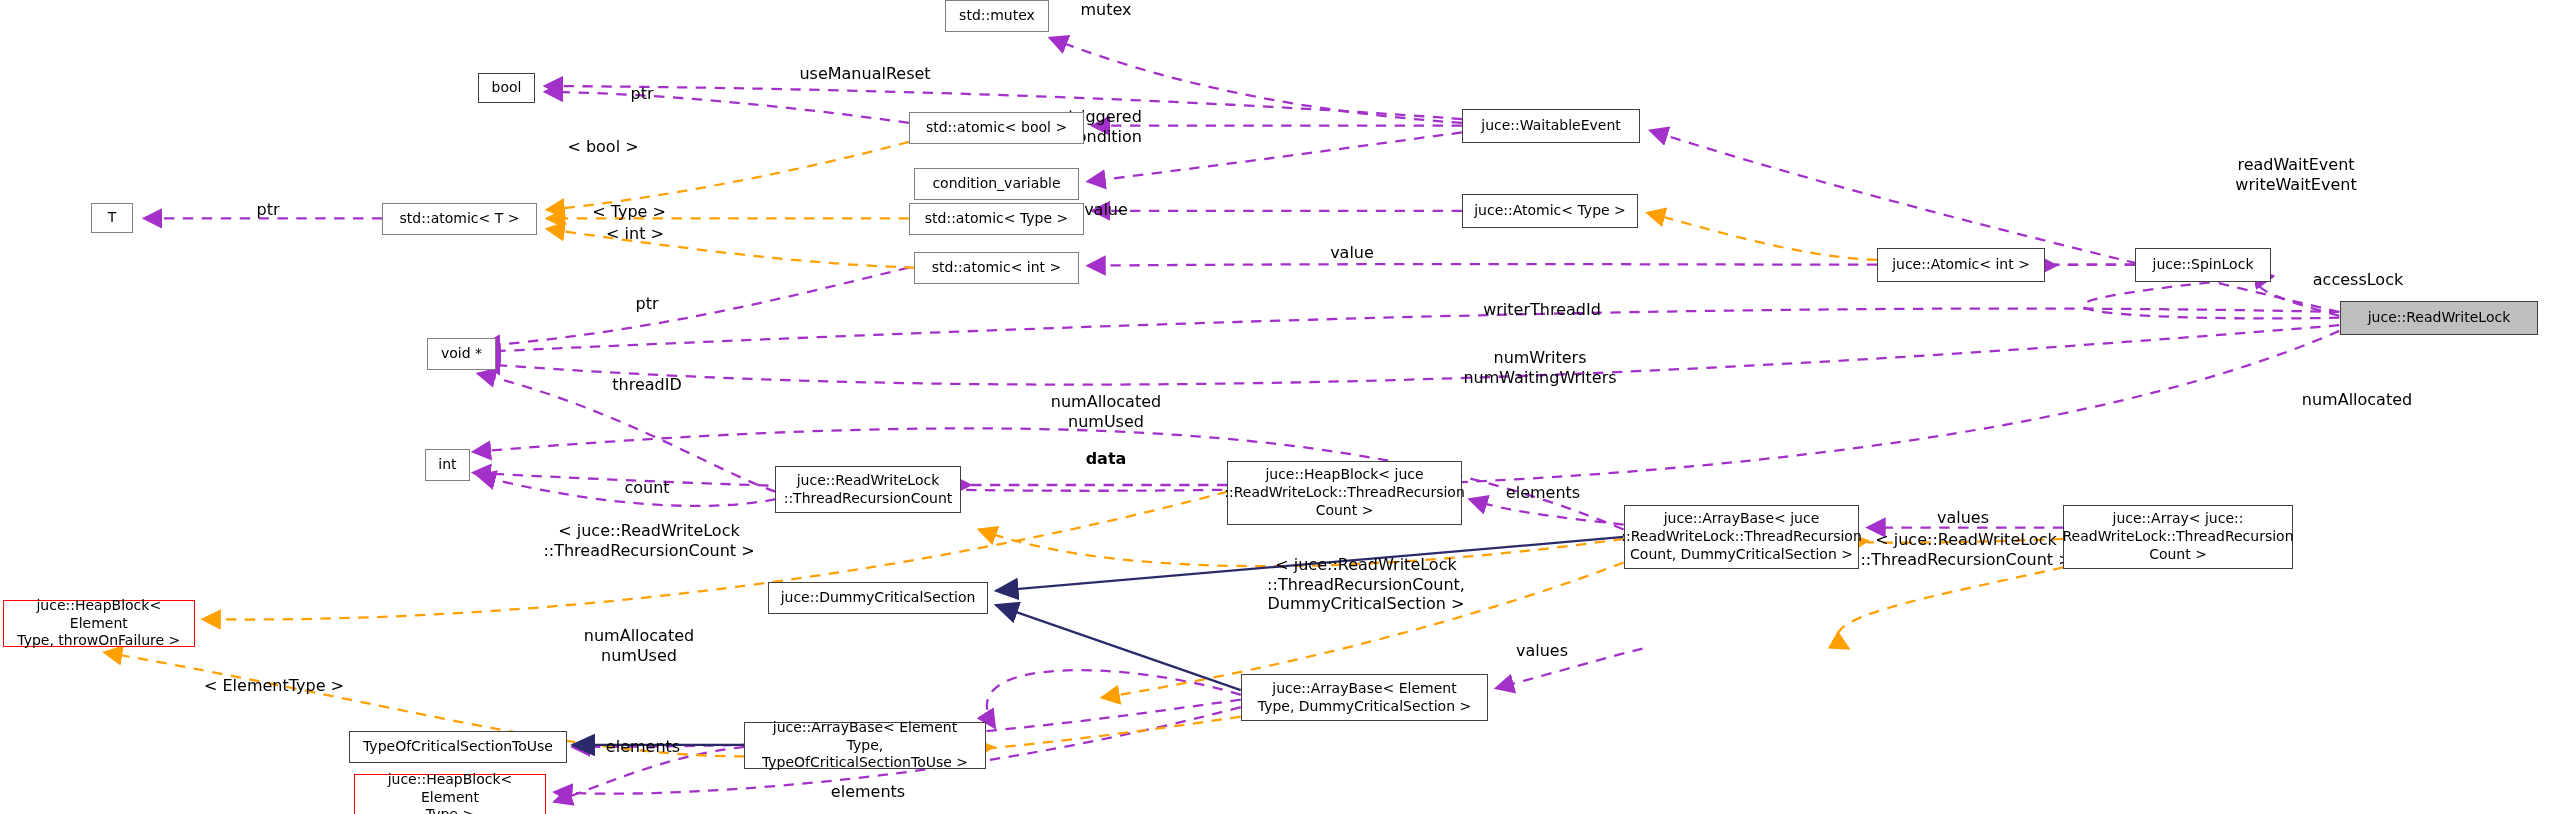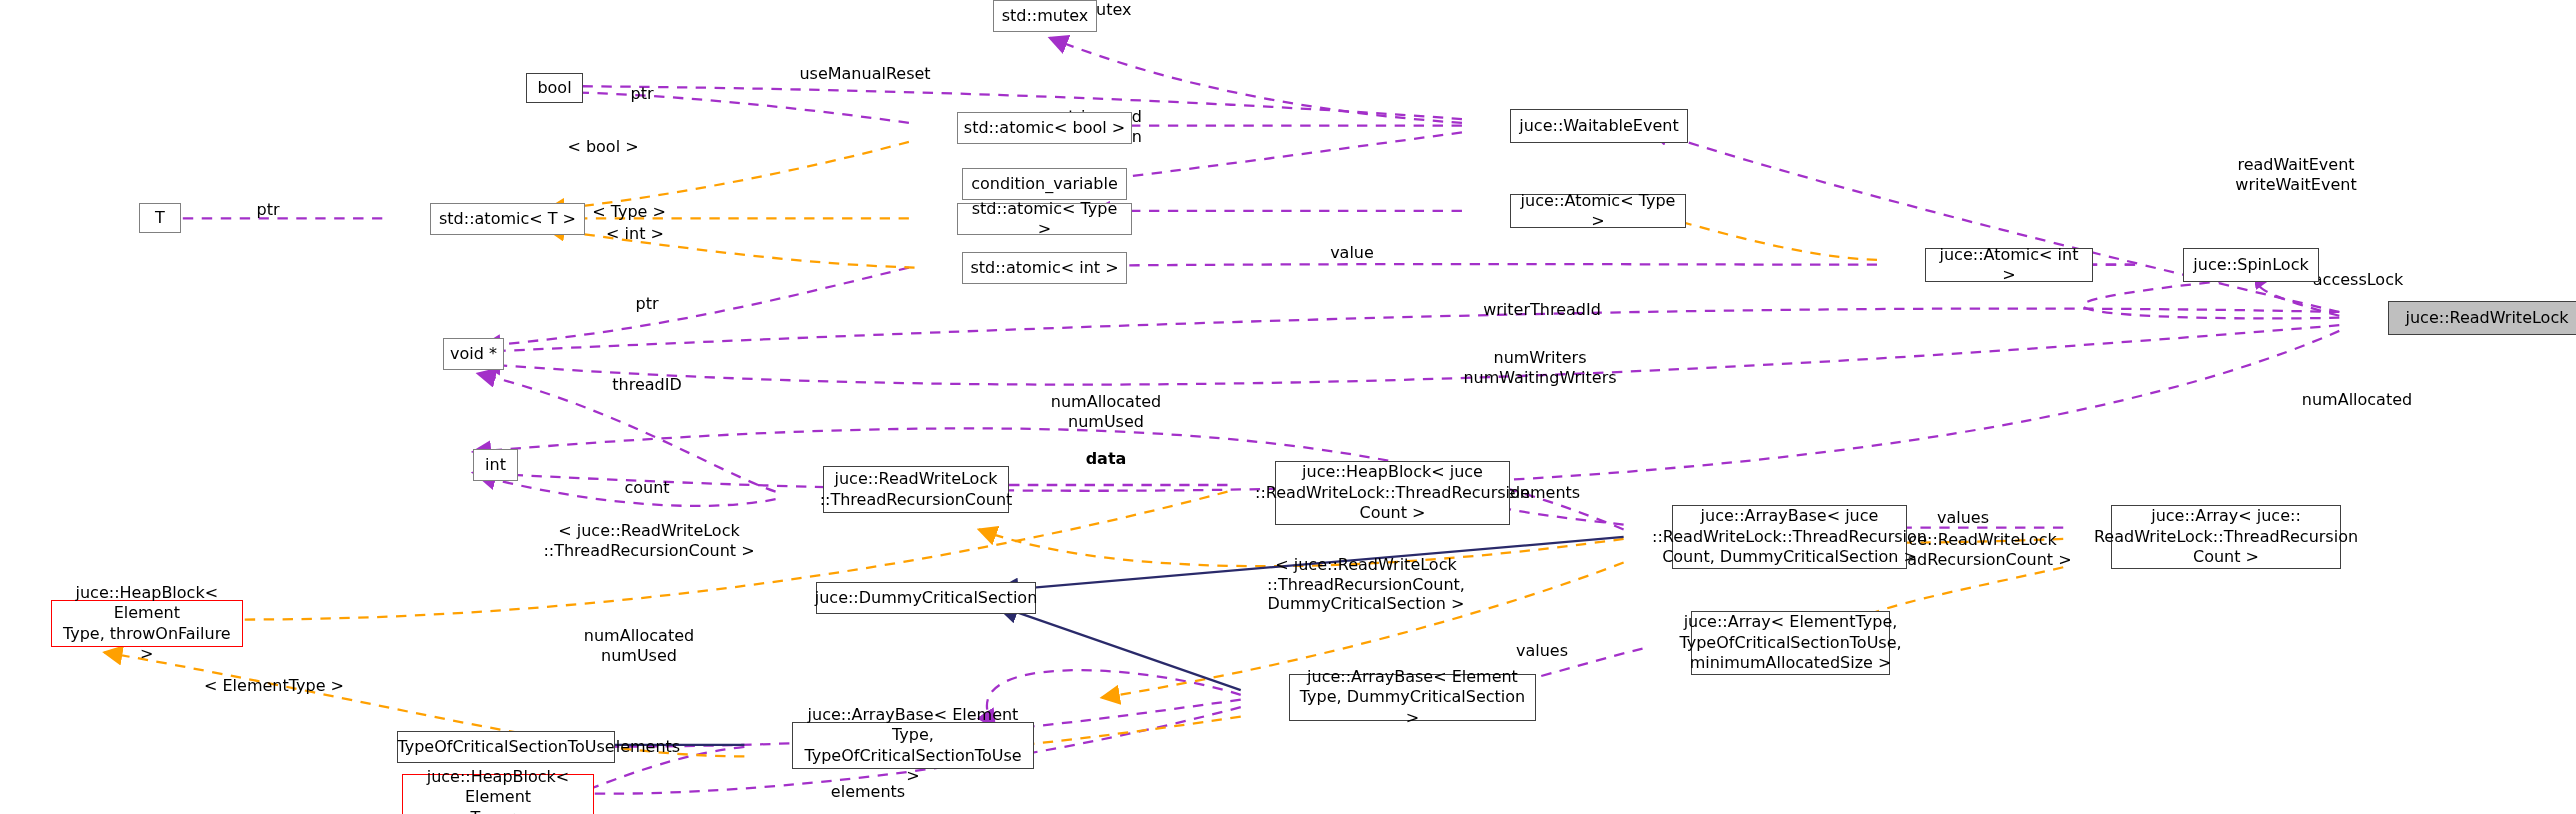--- a/index.html
+++ b/index.html
@@ -28,26 +28,25 @@
   .node {
     position: absolute;
     box-sizing: border-box;
     display: flex;
     align-items: center;
     justify-content: center;
     text-align: center;
     background: #ffffff;
     border: 0.9px solid #808080;
     color: #000000;
-    font-size: 16px;
+    font-size: 14px;
     line-height: 1.28;
     white-space: pre-line;
     padding: 1.9px 5.7px;
     z-index: 3;
-    margin-left: 48px;
   }
   .node.thick {
     border: 1.9px solid #404040;
   }
   .node.red {
     border: 1.9px solid #ff0000;
   }
   .node.highlight {
     background: #bfbfbf;
     border: 1.9px solid #404040;
@@ -154,21 +153,21 @@
   <div class="node thick" style="left:1462px;top:194px;width:176px;height:34px;">juce::Atomic&lt; Type &gt;</div>
 
   <div class="node plain" style="left:914px;top:252px;width:165px;height:32px;">std::atomic&lt; int &gt;</div>
 
   <div class="node thick" style="left:1877px;top:248px;width:168px;height:34px;">juce::Atomic&lt; int &gt;</div>
 
   <div class="node thick" style="left:2135px;top:248px;width:136px;height:34px;">juce::SpinLock</div>
 
   <div class="node highlight" style="left:2340px;top:301px;width:198px;height:34px;">juce::ReadWriteLock</div>
 
-  <div class="node plain" style="left:395px;top:338px;width:61px;height:32px;text-align:right;">void *</div>
+  <div class="node plain" style="left:427px;top:338px;width:69px;height:32px;text-align:right;">void *</div>
 
   <div class="node plain" style="left:425px;top:449px;width:45px;height:32px;">int</div>
 
   <div class="node thick" style="left:775px;top:466px;width:186px;height:47px;">juce::ReadWriteLock
 ::ThreadRecursionCount</div>
 
   <div class="node thick" style="left:1227px;top:461px;width:235px;height:64px;">juce::HeapBlock&lt; juce
 ::ReadWriteLock::ThreadRecursion
 Count &gt;</div>
 
@@ -178,23 +177,20 @@
 
   <div class="node thick" style="left:2063px;top:505px;width:230px;height:64px;">juce::Array&lt; juce::
 ReadWriteLock::ThreadRecursion
 Count &gt;</div>
 
   <div class="node thick" style="left:768px;top:582px;width:220px;height:32px;">juce::DummyCriticalSection</div>
 
   <div class="node red" style="left:2.8px;top:600px;width:192px;height:47px;">juce::HeapBlock&lt; Element
 Type, throwOnFailure &gt;</div>
 
-  <div class="node thick" style="left:1643px;top:611px;width:199px;height:64px;">juce::Array&lt; ElementType,
-TypeOfCriticalSectionToUse,
-minimumAllocatedSize &gt;</div>
 
   <div class="node thick" style="left:1241px;top:674px;width:247px;height:47px;">juce::ArrayBase&lt; Element
 Type, DummyCriticalSection &gt;</div>
 
   <div class="node thick" style="left:349px;top:731px;width:218px;height:32px;">TypeOfCriticalSectionToUse</div>
 
   <div class="node thick" style="left:744px;top:722px;width:242px;height:47px;">juce::ArrayBase&lt; Element
 Type, TypeOfCriticalSectionToUse &gt;</div>
 
   <div class="node red" style="left:354px;top:774px;width:192px;height:47px;">juce::HeapBlock&lt; Element

